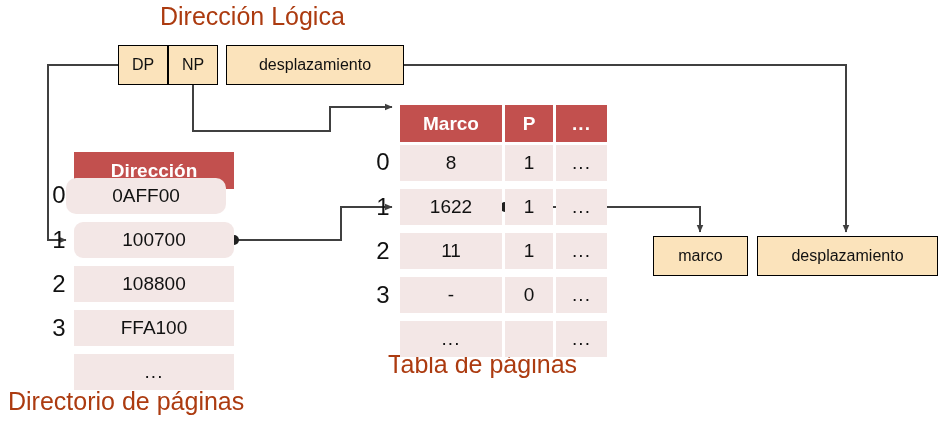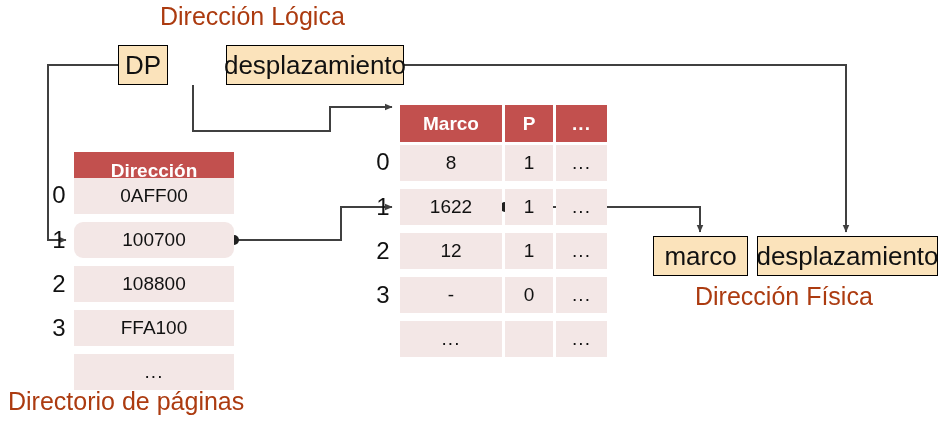--- a/index.html
+++ b/index.html
@@ -12,21 +12,21 @@
 
   
   .title{
     position:absolute;color:#AC3B10;font-size:25px;line-height:1;white-space:nowrap;
   }
 
   
   .fieldbox{
     position:absolute;background:#FBE3BB;border:1.6px solid #000;
     box-sizing:border-box;display:flex;align-items:center;justify-content:center;
-    font-size:26px;color:#111;white-space:nowrap;
+    font-size:16px;color:#111;white-space:nowrap;
   }
 
   
   .tbl{position:absolute;box-sizing:border-box;}
   .hdr{
     position:absolute;background:#C2504E;color:#ffffff;font-weight:bold;
     box-sizing:border-box;display:flex;align-items:center;justify-content:center;
     font-size:19px;white-space:nowrap;
   }
   .cell{
@@ -66,33 +66,34 @@
 
       <path d="M505,207 L700,207 L700,232" marker-end="url(#ah)"></path>
     </g>
 
     <circle cx="234" cy="240" r="5" fill="#202020"></circle>
     <circle cx="505" cy="207" r="5" fill="#202020"></circle>
   </svg>
 
   <div class="title" style="left:160px;top:4px;">Dirección Lógica</div>
   <div class="title" style="left:8px;top:389px;">Directorio de páginas</div>
-  <div class="title" style="left:695px;top:284px;">Dirección Física</div>
+  <div class="title" style="left:388px;top:352px;">Tabla de páginas</div>
 
   <div class="fieldbox" style="left:118px;top:45px;width:50px;height:40px;">DP</div>
+  <div class="fieldbox" style="left:168px;top:45px;width:50px;height:40px;">NP</div>
   <div class="fieldbox" style="left:226px;top:45px;width:178px;height:40px;">desplazamiento</div>
 
   <div class="fieldbox" style="left:653px;top:236px;width:95px;height:40px;">marco</div>
   <div class="fieldbox" style="left:757px;top:236px;width:181px;height:40px;">desplazamiento</div>
 
   <div class="tbl">
     <div class="hdr" style="left:74px;top:152px;width:160px;height:37px;">Dirección</div>
 
     <div class="rowidx" style="left:50px;top:183px;width:18px;height:24px;">0</div>
-    <div class="cell" style="left:74px;top:178px;width:160px;height:36px;">0AFF00</div>
+    <div class="cell" style="left:66px;top:178px;width:160px;height:36px;border-radius:10px;">0AFF00</div>
 
     <div class="rowidx" style="left:50px;top:228px;width:18px;height:24px;">1</div>
     <div class="cell" style="left:74px;top:222px;width:160px;height:36px;border-radius:9px;">100700</div>
 
     <div class="rowidx" style="left:50px;top:272px;width:18px;height:24px;">2</div>
     <div class="cell" style="left:74px;top:266px;width:160px;height:36px;">108800</div>
 
     <div class="rowidx" style="left:50px;top:316px;width:18px;height:24px;">3</div>
     <div class="cell" style="left:74px;top:310px;width:160px;height:36px;">FFA100</div>
 
@@ -108,21 +109,21 @@
     <div class="cell" style="left:400px;top:145px;width:102px;height:36px;">8</div>
     <div class="cell" style="left:505px;top:145px;width:48px;height:36px;">1</div>
     <div class="cell ell" style="left:556px;top:145px;width:51px;height:36px;">...</div>
 
     <div class="rowidx" style="left:374px;top:195px;width:18px;height:24px;">1</div>
     <div class="cell" style="left:400px;top:189px;width:102px;height:36px;">1622</div>
     <div class="cell" style="left:505px;top:189px;width:48px;height:36px;">1</div>
     <div class="cell ell" style="left:556px;top:189px;width:51px;height:36px;">...</div>
 
     <div class="rowidx" style="left:374px;top:239px;width:18px;height:24px;">2</div>
-    <div class="cell" style="left:400px;top:233px;width:102px;height:36px;">12</div>
+    <div class="cell" style="left:400px;top:233px;width:102px;height:36px;">11</div>
     <div class="cell" style="left:505px;top:233px;width:48px;height:36px;">1</div>
     <div class="cell ell" style="left:556px;top:233px;width:51px;height:36px;">...</div>
 
     <div class="rowidx" style="left:374px;top:283px;width:18px;height:24px;">3</div>
     <div class="cell" style="left:400px;top:277px;width:102px;height:36px;">-</div>
     <div class="cell" style="left:505px;top:277px;width:48px;height:36px;">0</div>
     <div class="cell ell" style="left:556px;top:277px;width:51px;height:36px;">...</div>
 
     <div class="cell ell" style="left:400px;top:321px;width:102px;height:36px;">...</div>
     <div class="cell" style="left:505px;top:321px;width:48px;height:36px;"></div>

